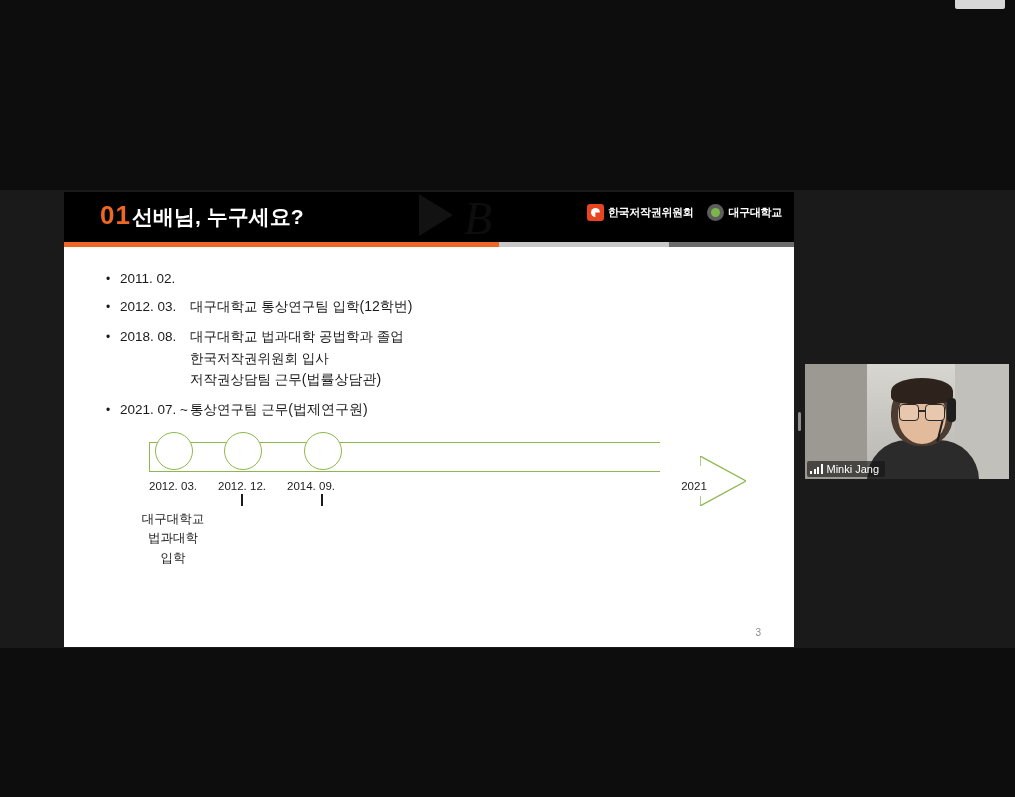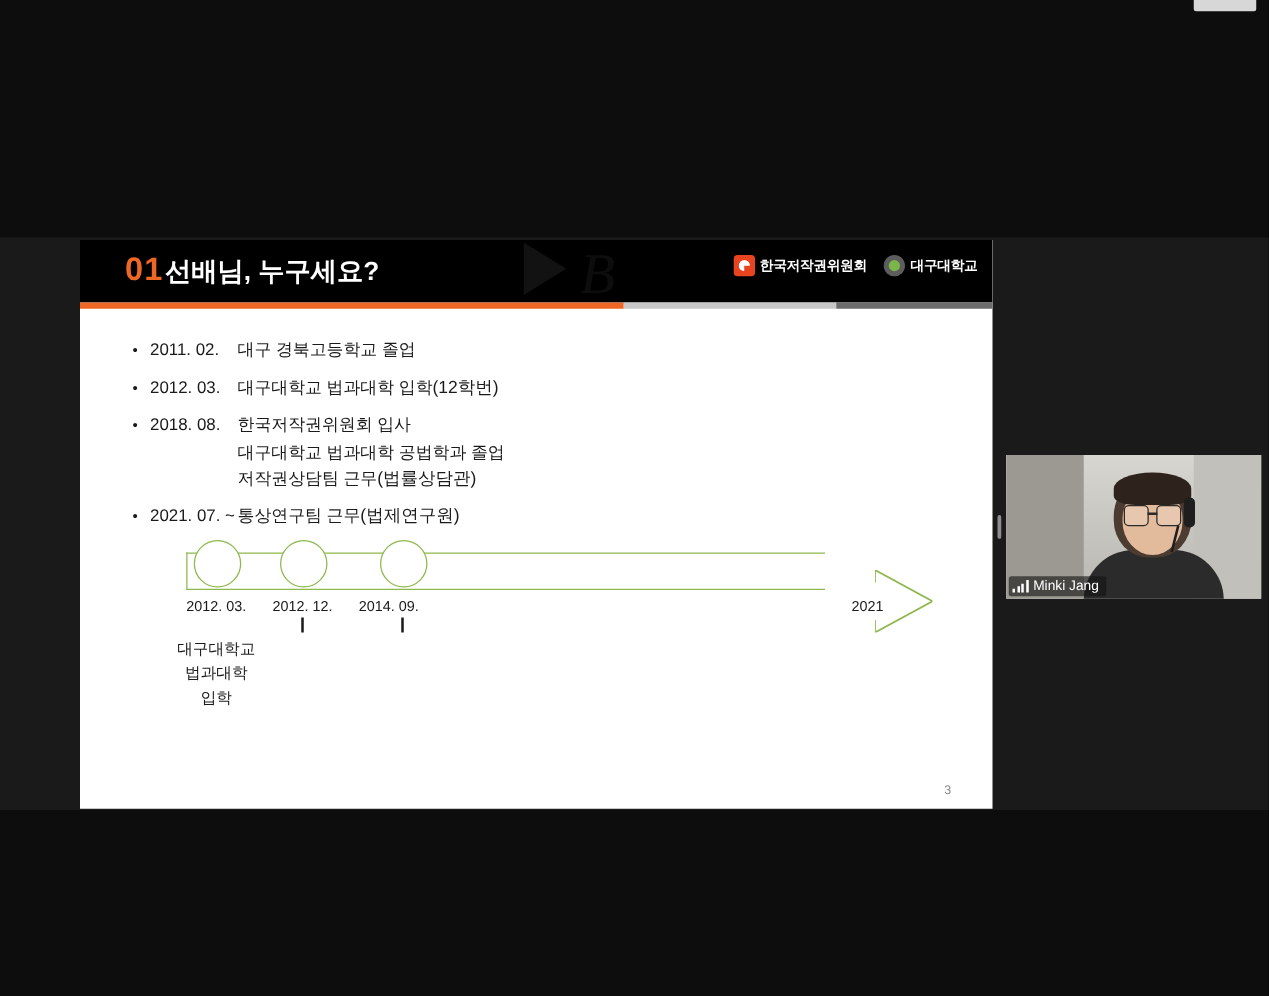--- a/index.html
+++ b/index.html
@@ -464,46 +464,41 @@
       <div class="bar-orange"></div>
       <div class="bar-gray"></div>
       <div class="bar-dark"></div>
     </div>
 
     <div class="bullets">
 
       <div class="bullet-row">
         <span class="bullet-dot">•</span>
         <span class="bullet-date">2011. 02.</span>
-        <span class="bullet-texts">
-          <span class="bullet-line">
-            <span>대구 경북고등학교 졸업</span><span class="small"></span>
-          </span>
-        </span>
       </div>
 
       <div class="bullet-row">
         <span class="bullet-dot">•</span>
         <span class="bullet-date">2012. 03.</span>
         <span class="bullet-texts">
           <span class="bullet-line">
-            <span>대구대학교 법과대학 입학</span><span class="small">(12학번)</span>
+            <span>대구대학교 통상연구팀 입학</span><span class="small">(12학번)</span>
           </span>
         </span>
       </div>
 
       <div class="bullet-row">
         <span class="bullet-dot">•</span>
         <span class="bullet-date">2018. 08.</span>
         <span class="bullet-texts">
           <span class="bullet-line">
-            <span>한국저작권위원회 입사</span><span class="small"></span>
+            <span>대구대학교 법과대학 공법학과 졸업</span><span class="small"></span>
           </span>
           <span class="bullet-line">
-            <span>대구대학교 법과대학 공법학과 졸업</span><span class="small"></span>
+            <span>한국저작권위원회 입사</span><span class="small"></span>
           </span>
           <span class="bullet-line">
             <span>저작권상담팀 근무</span><span class="small">(법률상담관)</span>
           </span>
         </span>
       </div>
 
       <div class="bullet-row">
         <span class="bullet-dot">•</span>
         <span class="bullet-date">2021. 07. ~</span>

